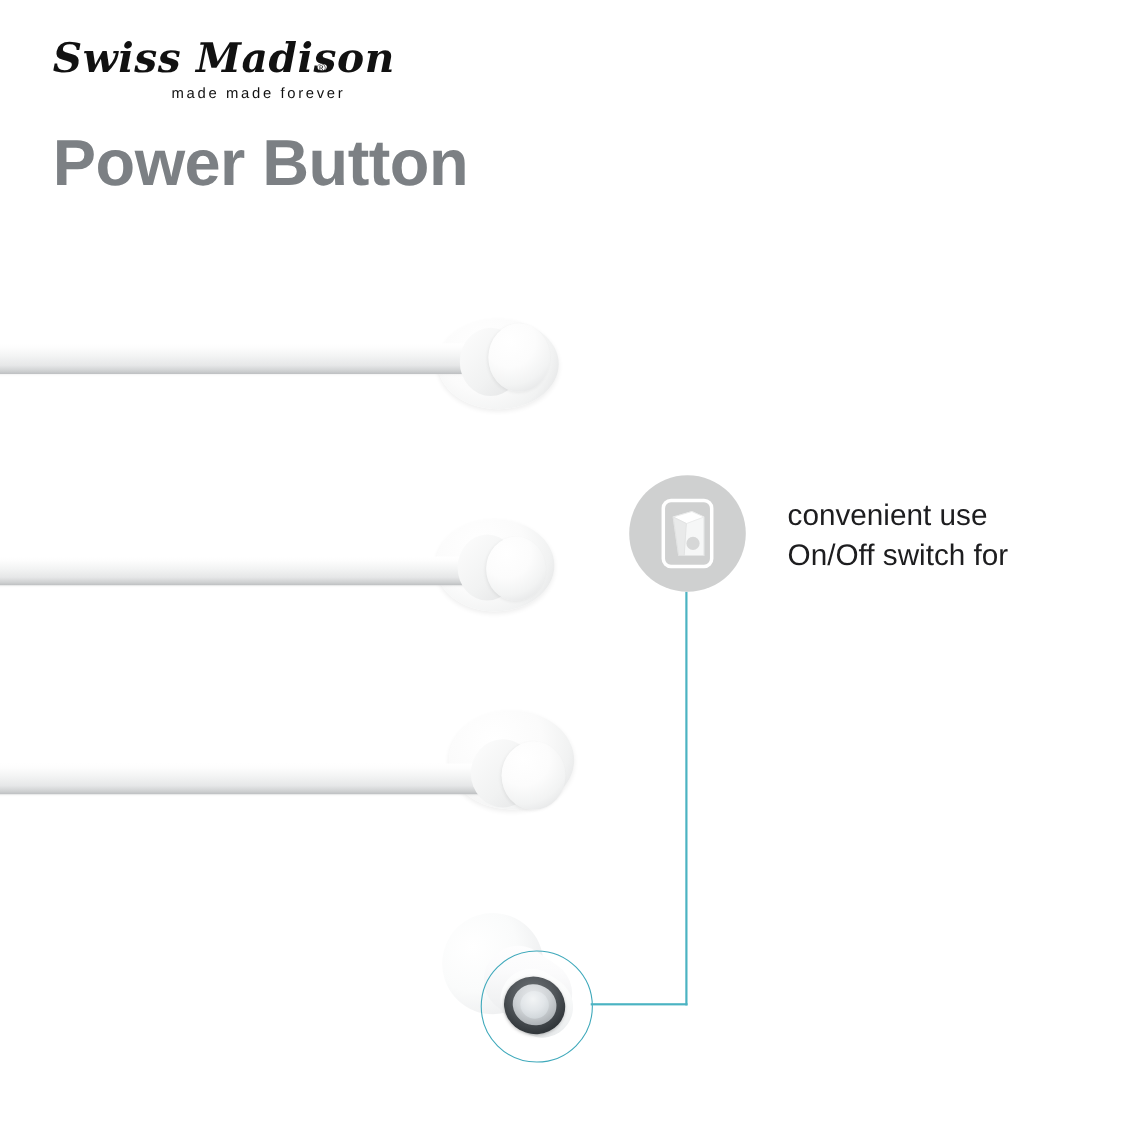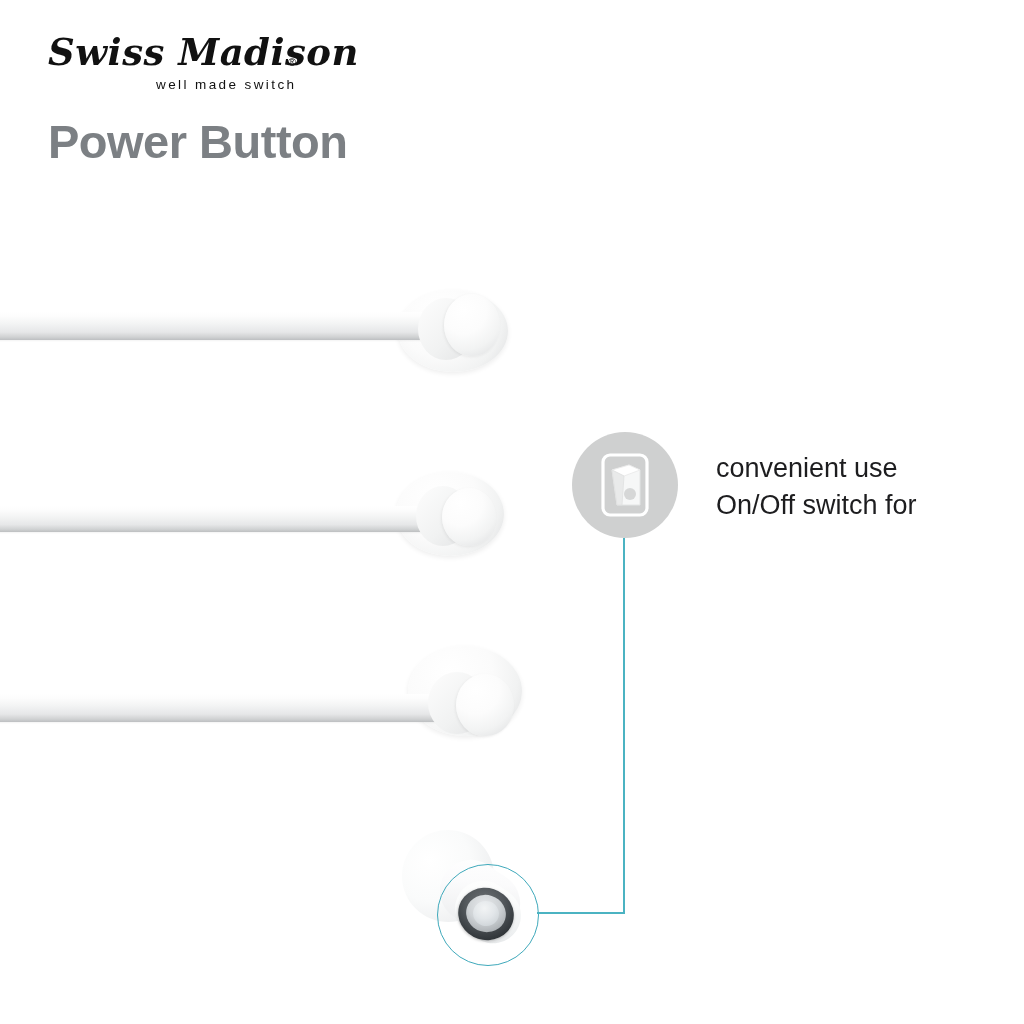--- a/index.html
+++ b/index.html
@@ -53,21 +53,21 @@
     letter-spacing: 2.4px;
     color: #111111;
     white-space: nowrap;
   }
 
   
   .page-title {
     position: absolute;
     left: 48px;
     top: 114px;
-    font-size: 47px;
+    font-size: 59px;
     font-weight: 700;
     letter-spacing: -0.5px;
     color: #7c8084;
     white-space: nowrap;
   }
 
   
   .bar-group { position: absolute; }
 
   .bar-rod {
@@ -214,21 +214,21 @@
   .callout-text .ln { display: block; white-space: nowrap; }
 </style>
 </head>
 <body>
 
 <div id="page">
 
   <div class="brand">
     <span class="brand-word">Swiss Madison</span>
     <span class="brand-reg">®</span>
-    <span class="brand-tag">well made switch</span>
+    <span class="brand-tag">made made forever</span>
   </div>
 
   <div class="page-title">Power Button</div>
 
   <div class="bar-group" style="left:0; top:280px; width:520px; height:100px;">
     <div class="bar-plate" style="left:398px; top:10px; width:110px; height:82px;"></div>
     <div class="bar-rod" style="left:-20px; top:32px; width:470px; height:28px;"></div>
     <div class="bar-collar" style="left:418px; top:18px; width:56px; height:62px;"></div>
     <div class="bar-knob" style="left:444px; top:14px; width:56px; height:62px;"></div>
   </div>

